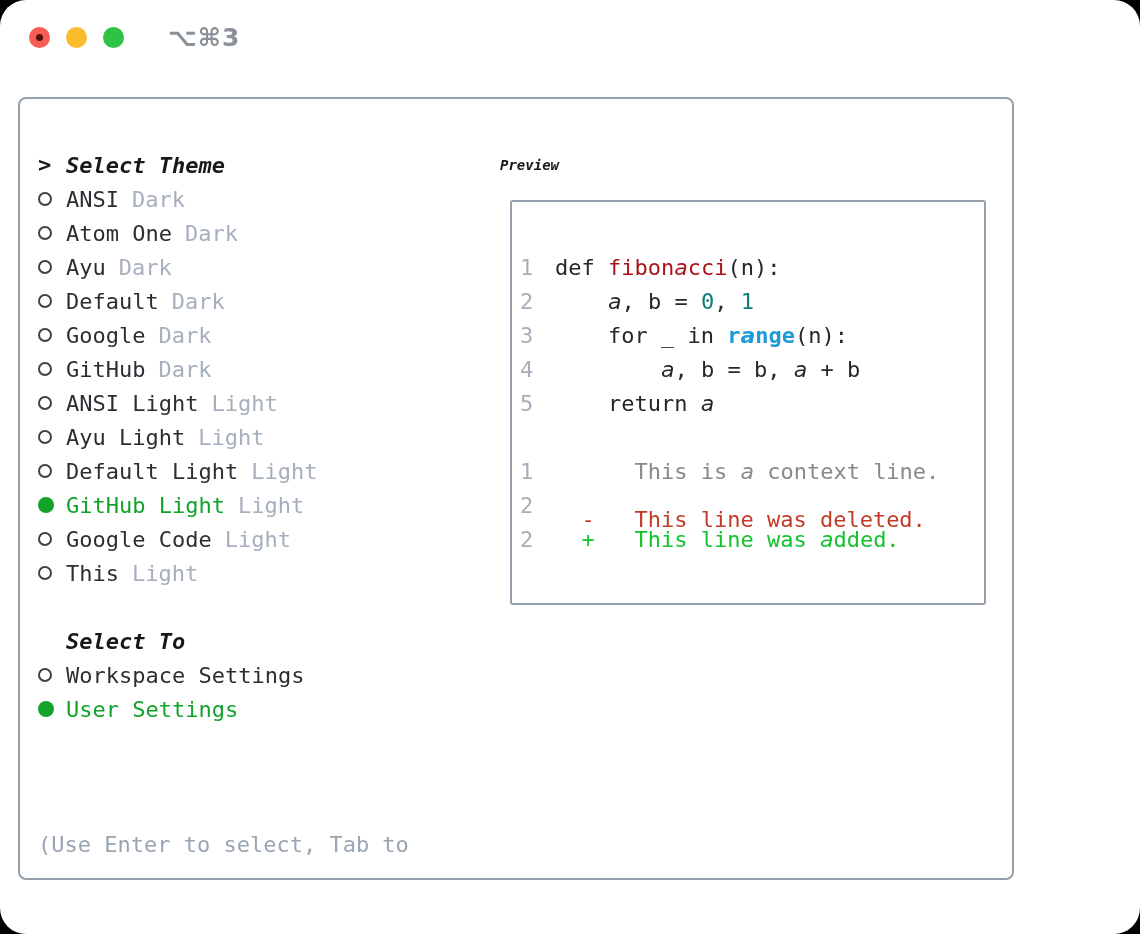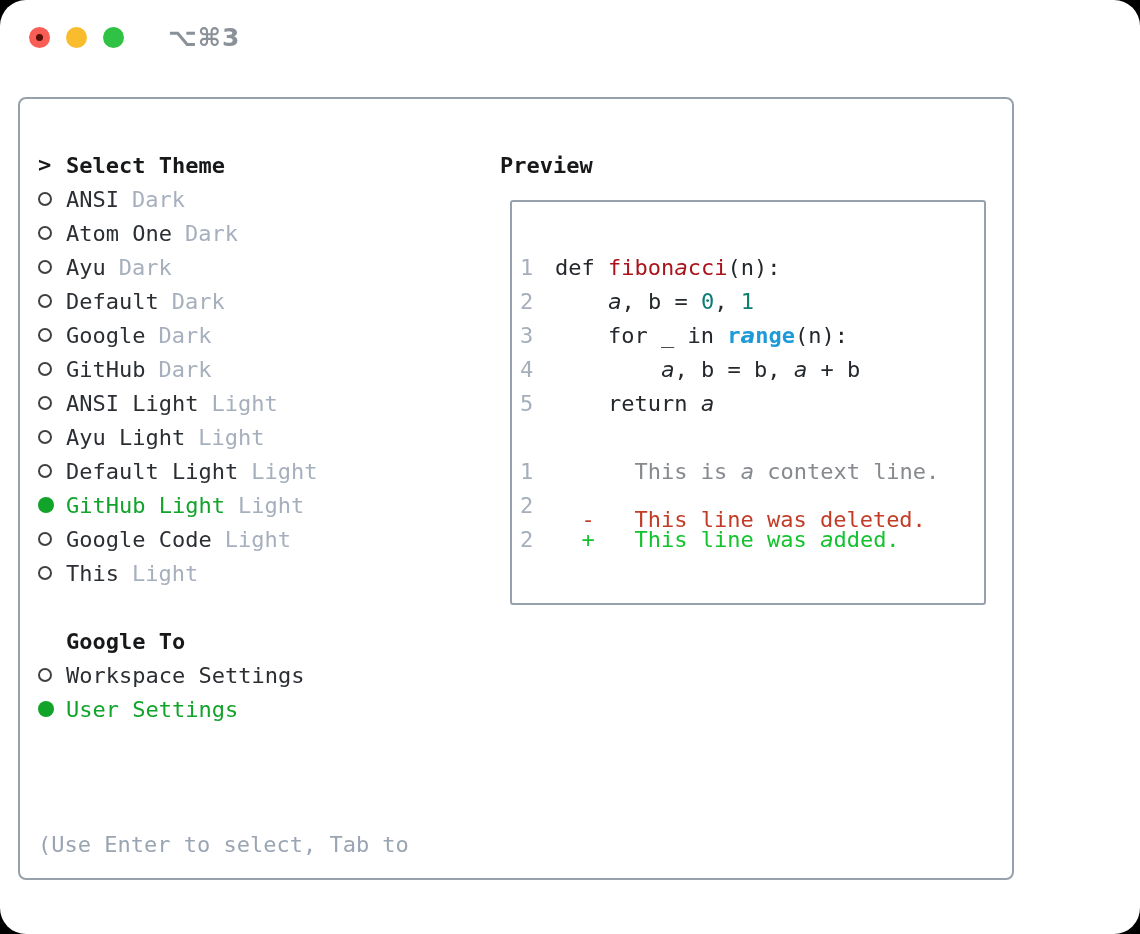--- a/index.html
+++ b/index.html
@@ -26,29 +26,29 @@
   .panel{
     position:absolute;left:18px;top:97px;width:996px;height:783px;
     border:2px solid var(--panel-border);border-radius:8px;background:#fff;
     box-sizing:border-box;
   }
   .left-col{position:absolute;left:18px;top:49px;font-size:22px;}
   .row{height:34px;display:flex;align-items:center;white-space:pre;}
   .spacer{height:34px;}
   .prefix{width:28px;flex:0 0 28px;display:flex;align-items:center;}
   .cursor{color:var(--header-fg);font-weight:bold;font-size:22px;line-height:1;}
-  .hdr{color:var(--header-fg);font-weight:bold;}
+  .hdr{color:var(--header-fg);font-weight:bold;font-style:italic;}
   .radio{width:10px;height:10px;border:2px solid var(--radio-fg);border-radius:50%;box-sizing:content-box;}
   .radio.sel{width:16px;height:16px;border:none;background:var(--selected-green);}
   .t-name{color:var(--name-fg);text-align:right;}
   .t-name.sel{color:var(--selected-green);}
   .t-variant{color:var(--variant-fg);margin-left:13px;}
   .help{color:var(--help-fg);line-height:34px;white-space:pre;}
   
-  .right-col{position:absolute;left:480px;top:49px;font-size:22px;}
+  .right-col{position:absolute;left:480px;top:49px;font-size:14px;}
   .preview-box{
     position:absolute;left:490px;top:101px;width:476px;height:405px;
     border:2px solid var(--panel-border);border-radius:3px;background:#fff;
     box-sizing:border-box;padding:48px 0 0 8px;overflow:hidden;
   }
   .pline{height:34px;display:flex;align-items:center;font-size:22px;white-space:pre;}
   .gutter{flex:0 0 35px;width:35px;color:var(--gutter-fg);}
   .c-fg{color:var(--code-fg);text-align:center;}
   .c-func{color:var(--func-red);}
   .c-num{color:var(--number-teal);}
@@ -88,21 +88,21 @@
           <div class="row"><span class="prefix"><span class="radio"></span></span><span class="t-name">ANSI Light</span><span class="t-variant">Light</span></div>
           <div class="row"><span class="prefix"><span class="radio"></span></span><span class="t-name">Ayu Light</span><span class="t-variant">Light</span></div>
           <div class="row"><span class="prefix"><span class="radio"></span></span><span class="t-name">Default Light</span><span class="t-variant">Light</span></div>
           <div class="row"><span class="prefix"><span class="radio sel"></span></span><span class="t-name sel">GitHub Light</span><span class="t-variant">Light</span></div>
           <div class="row"><span class="prefix"><span class="radio"></span></span><span class="t-name">Google Code</span><span class="t-variant">Light</span></div>
           <div class="row"><span class="prefix"><span class="radio"></span></span><span class="t-name">This</span><span class="t-variant">Light</span></div>
         </div>
       <div class="spacer"></div>
       <div class="row">
         <span class="prefix"></span>
-        <span class="hdr">Google To</span>
+        <span class="hdr">Select To</span>
       </div>
       <div id="apply-rows">
           <div class="row"><span class="prefix"><span class="radio"></span></span><span class="t-name">Workspace Settings</span></div>
           <div class="row"><span class="prefix"><span class="radio sel"></span></span><span class="t-name sel">User Settings</span></div>
         </div>
       <div class="spacer"></div>
       <div class="help">
         <div>(Use Enter to select, Tab to</div>
         <div>change focus)</div>
       </div>

